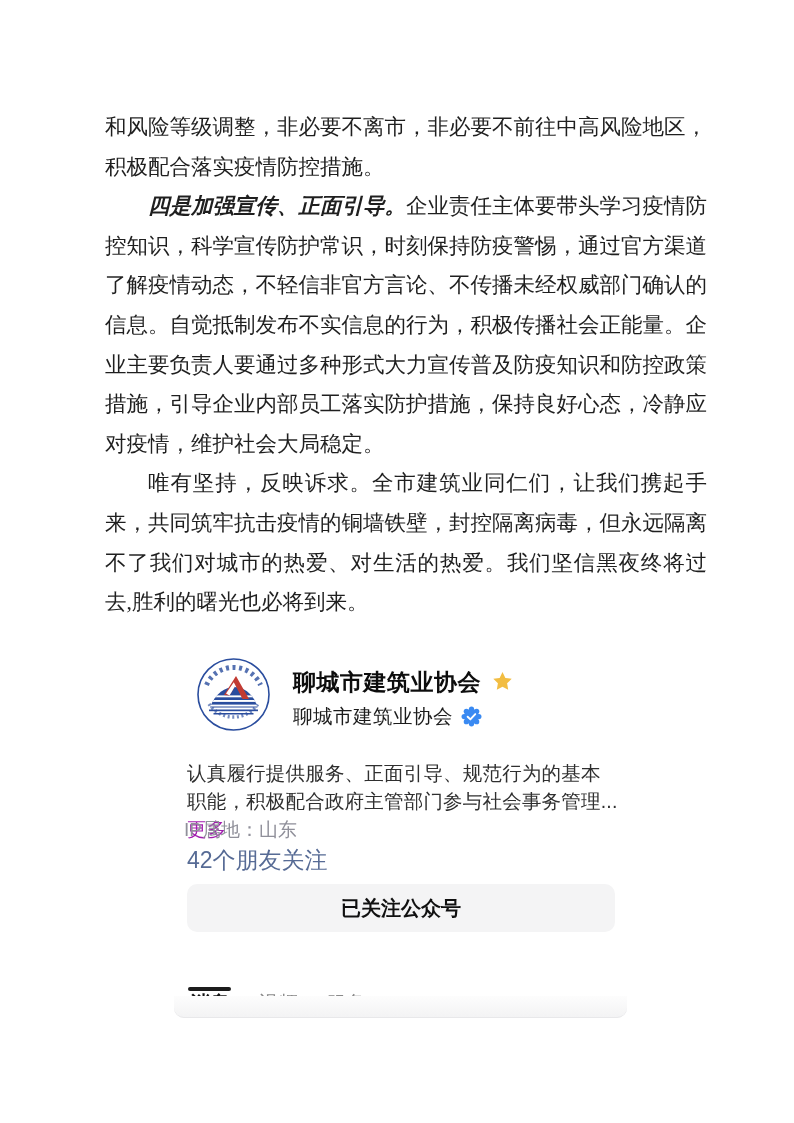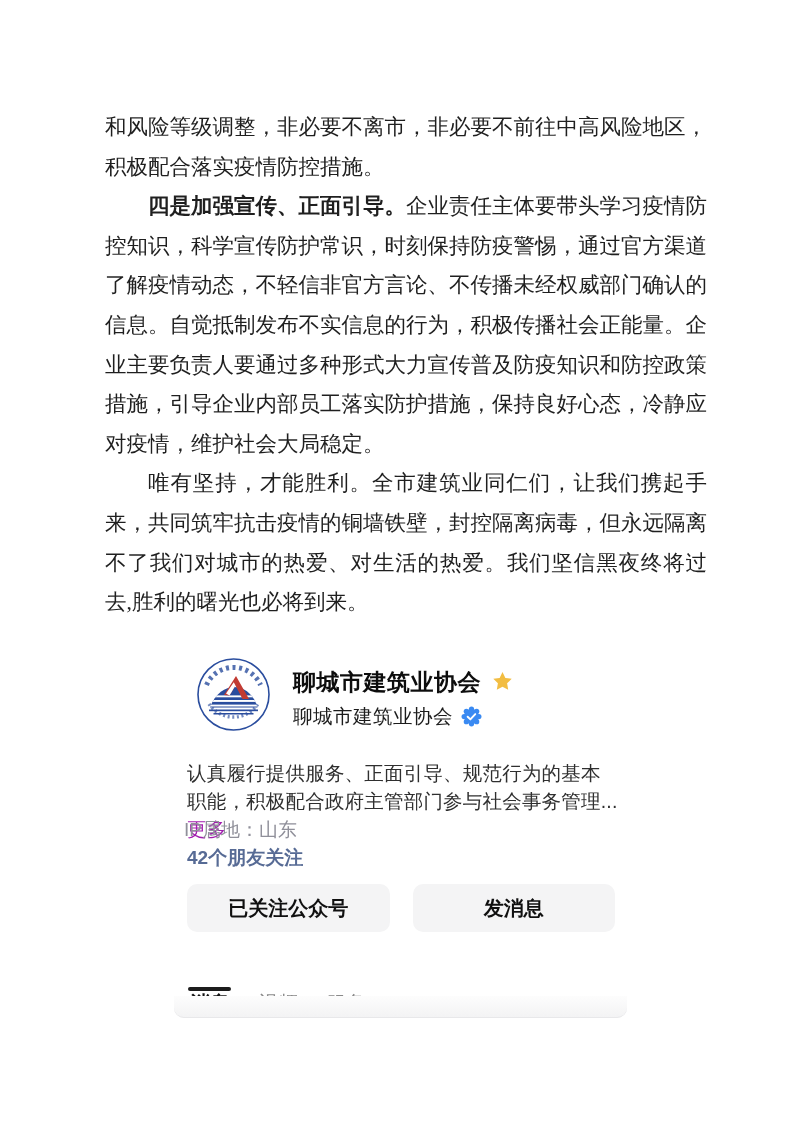--- a/index.html
+++ b/index.html
@@ -9,37 +9,37 @@
   }
   
   .doc-text{
     position:absolute;left:105px;top:108px;width:602px;
     font-family:"Liberation Serif","DejaVu Serif",serif;
     font-size:21.5px;line-height:39.6px;color:#1f1f1f;
     text-align:justify;
   }
   .doc-text p{margin:0;}
   .doc-text p.indent{text-indent:2em;}
-  .doc-text b{font-weight:700;}
+  .doc-text b{font-weight:700;font-style:italic;}
   
   .wx-card{position:absolute;left:174px;top:640px;width:453px;height:400px;background:#fff;}
   .wx-logo{position:absolute;left:22px;top:17px;width:75px;height:75px;cursor:pointer;}
   .wx-title-row{position:absolute;left:119px;top:27px;display:flex;align-items:center;}
   .wx-title{font-size:23px;font-weight:700;color:#0d0d0d;letter-spacing:.5px;}
   .wx-star{width:23px;height:23px;margin-left:10px;margin-top:-2px;}
   .wx-subtitle-row{position:absolute;left:119px;top:63px;display:flex;align-items:center;}
   .wx-subtitle{font-size:19.5px;color:#1c1c1c;letter-spacing:.5px;}
   .wx-badge{width:21px;height:21px;margin-left:8px;}
   .wx-desc{
     position:absolute;left:13px;top:119px;width:433px;
     font-size:19.5px;line-height:28px;color:#2f2f2f;letter-spacing:.2px;
   }
   .wx-more{color:#a21caf;cursor:pointer;}
   .wx-ip{position:absolute;left:10px;top:177px;font-size:19px;color:#90909a;}
-  .wx-friends{position:absolute;left:13px;top:205px;font-size:19px;color:#576b95;cursor:pointer;font-weight:bold;}
+  .wx-friends{position:absolute;left:13px;top:205px;font-size:23px;color:#576b95;cursor:pointer;}
   .wx-buttons{position:absolute;left:13px;top:244px;width:428px;display:flex;gap:23px;}
   .wx-btn{
     flex:1;height:48px;background:#f4f4f5;border:none;border-radius:10px;
     font-family:inherit;font-size:20px;font-weight:600;color:#101010;
     display:flex;align-items:center;justify-content:center;cursor:pointer;
   }
   .wx-tabs{position:absolute;left:16px;top:314px;display:flex;align-items:center;gap:28px;font-size:20px;margin-top:36px;}
   .wx-tab{color:#8a8a8a;cursor:pointer;display:flex;align-items:center;}
   .wx-tab.active{color:#111;font-weight:700;}
   .wx-menu-icon{display:inline-flex;flex-direction:column;gap:4px;margin-left:6px;cursor:pointer;}
@@ -52,21 +52,21 @@
   }
 </style>
 </head>
 <body>
 
 <div class="page">
 
   <div class="doc-text">
     <p><span>和风险等级调整，非必要不离市，非必要不前往中高风险地区，积极配合落实疫情防控措施。</span></p>
     <p class="indent"><b>四是加强宣传、正面引导。</b><span>企业责任主体要带头学习疫情防控知识，科学宣传防护常识，时刻保持防疫警惕，通过官方渠道了解疫情动态，不轻信非官方言论、不传播未经权威部门确认的信息。自觉抵制发布不实信息的行为，积极传播社会正能量。企业主要负责人要通过多种形式大力宣传普及防疫知识和防控政策措施，引导企业内部员工落实防护措施，保持良好心态，冷静应对疫情，维护社会大局稳定。</span></p>
-    <p class="indent"><span>唯有坚持，才能胜利。全市建筑业同仁们，让我们携起手来，共同筑牢抗击疫情的铜墙铁壁，封控隔离病毒，但永远隔离不了我们对城市的热爱、对生活的热爱。我们坚信黑夜终将过去,胜利的曙光也必将到来。</span></p>
+    <p class="indent"><span>唯有坚持，反映诉求。全市建筑业同仁们，让我们携起手来，共同筑牢抗击疫情的铜墙铁壁，封控隔离病毒，但永远隔离不了我们对城市的热爱、对生活的热爱。我们坚信黑夜终将过去,胜利的曙光也必将到来。</span></p>
   </div>
 
   <div class="wx-card">
 
     <svg class="wx-logo" viewBox="0 0 75 75">
       <circle cx="37.5" cy="37.5" r="35.5" fill="#ffffff" stroke="#2a4d9e" stroke-width="1.6"></circle>
       <path d="M 10.5 28 A 29.5 29.5 0 0 1 64.5 28" fill="none" stroke="#2a4d9e" stroke-width="5" stroke-dasharray="3 3.6" opacity="0.8"></path>
       <path d="M 13 47 A 29.5 29.5 0 0 0 62 47" fill="none" stroke="#2a4d9e" stroke-width="3.4" stroke-dasharray="2 2.6" opacity="0.65"></path>
       <clipPath id="domeClip">
           <path d="M 14 50.5 C 19 36 30 30 37.5 30 C 49 30 58 38 61.5 50.5 Z"></path>
@@ -109,21 +109,20 @@
     </div>
 
     <div class="wx-desc"><span>认真履行提供服务、正面引导、规范行为的基本职能，积极配合政府主管部门参与社会事务管理...</span><span class="wx-more">更多</span></div>
 
     <div class="wx-ip"><span>IP属地：</span><span>山东</span></div>
 
     <div class="wx-friends">42个朋友关注</div>
 
     <div class="wx-buttons">
       <button class="wx-btn">已关注公众号</button>
-      <button class="wx-btn">发消息</button>
     </div>
 
     <div class="wx-tabs">
       <span class="wx-tab active">消息</span>
       <span class="wx-tab">视频</span>
       <span class="wx-tab">服务</span>
       <span class="wx-menu-icon">
           <i></i>
           <i></i>
           <i></i>

